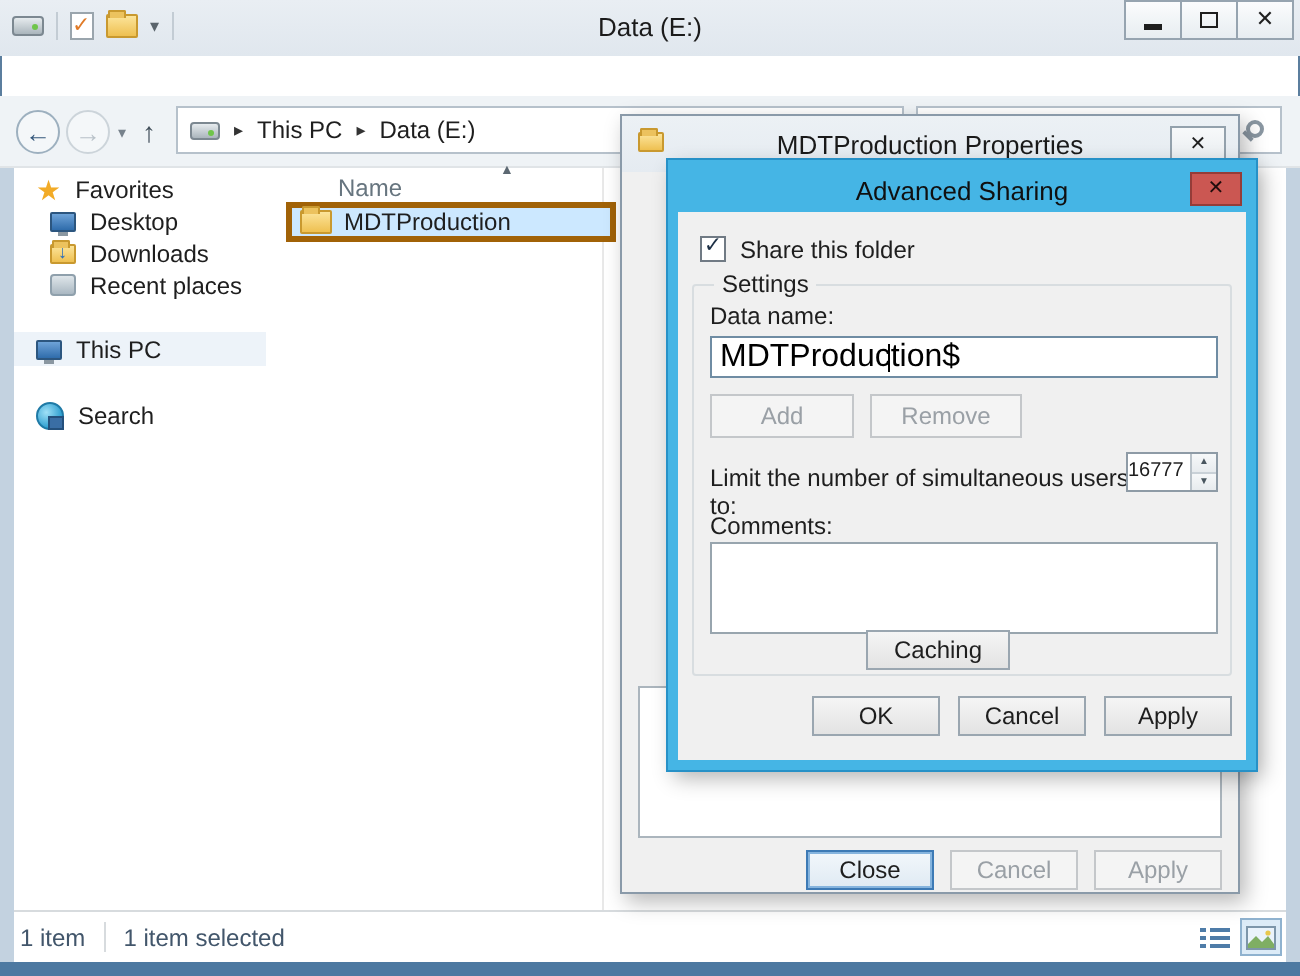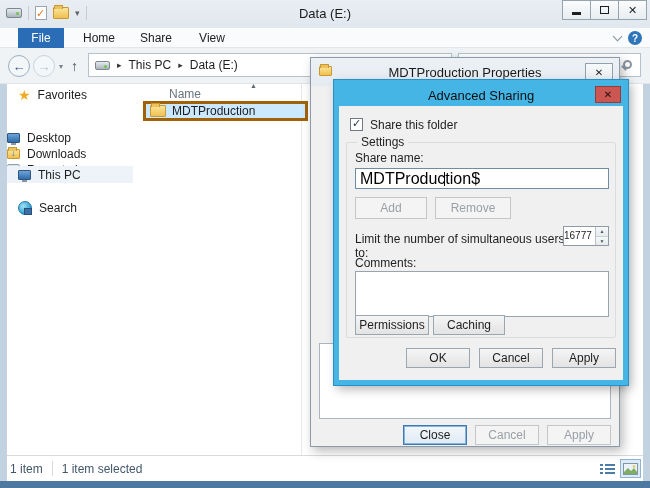--- a/index.html
+++ b/index.html
@@ -65,21 +65,21 @@
   .mag::after { content:""; position:absolute; left:-4px; bottom:-2px; width:6px; height:2px; background:#8a97a2; transform:rotate(45deg); }
 
   
   .content { position:absolute; left:0; top:84px; right:0; bottom:33px; background:#fff; }
   .frame-l { position:absolute; left:0; top:84px; width:7px; height:397px; background:#c3d2e0; }
   .frame-r { position:absolute; right:0; top:84px; width:7px; height:397px; background:#c3d2e0; }
   .frame-b { position:absolute; left:0; bottom:0; width:100%; height:7px; background:#4d79a1; }
 
   .sidebar { position:absolute; left:7px; top:0; width:126px; bottom:0; background:#fff; }
   .sb-row { position:absolute; left:0; width:100%; height:17px; display:flex; align-items:center; gap:7px; padding-left:11px; }
-  .sb-child { padding-left:0;margin-top:27px; }
+  .sb-child { padding-left:18px; }
   .sb-cur { background:#edf3f9; }
   .star { color:#f2ab27; font-size:14px; line-height:14px; }
   .mon { width:13px; height:10px; border:1px solid #2c567f; background:linear-gradient(#6ea3d8,#2f6cab); border-radius:1px; position:relative; }
   .mon::after { content:""; position:absolute; left:3px; bottom:-3px; width:5px; height:2px; background:#8a97a1; }
   .dlfold { position:relative; }
   .dl-arrow { position:absolute; left:3px; top:-2px; font-size:9px; font-weight:bold; color:#2e6fba; }
   .recent-ico { width:13px; height:11px; background:linear-gradient(#dfe6ea,#aab8c2); border:1px solid #8fa0ac; border-radius:2px; }
   .net-ico { width:14px; height:14px; border-radius:50%; background:radial-gradient(circle at 35% 35%, #9fe0f7, #2f9fd0 70%); border:1px solid #1f7aa6; position:relative; }
   .net-ico::after { content:""; position:absolute; right:-1px; bottom:-1px; width:6px; height:5px; background:#3a6ea5; border:1px solid #24507c; }
 
@@ -171,28 +171,20 @@
         </div>
       <div class="cap-btn">
           <span class="g-max"></span>
         </div>
       <div class="cap-btn">
           <span class="g-x">✕</span>
         </div>
     </div>
   </div>
 
-  <div class="ribbonrow">
-    <div class="file-tab">File</div>
-    <div class="rtab t-home">Home</div>
-    <div class="rtab t-share">Share</div>
-    <div class="rtab t-view">View</div>
-    <div class="ribbon-chev"></div>
-    <div class="help-ico">?</div>
-  </div>
 
   <div class="addressrow">
     <div class="navbtn nav-back">←</div>
     <div class="navbtn nav-fwd">→</div>
     <div class="nav-dd">▾</div>
     <div class="nav-up">↑</div>
     <div class="crumb">
       <span class="drive-ico"></span>
       <span class="crumb-sep">▸</span>
       <span class="crumb-item">This PC</span>
@@ -299,36 +291,35 @@
         <span>✕</span>
       </div>
 
     <div class="sh-check">
         <span>✓</span>
       </div>
     <div class="sh-checklabel">Share this folder</div>
 
     <div class="sh-group">
       <span class="sh-group-label">Settings</span>
-      <div class="lbl-sharename">Share name:</div>
+      <div class="lbl-sharename">Data name:</div>
       <input class="sh-input" value="MDTProduction$" style="">
       <div class="caret"></div>
       <div class="btn btn-dis b-add">Add</div>
       <div class="btn btn-dis b-remove">Remove</div>
       <div class="lbl-limit">Limit the number of simultaneous users to:</div>
       <div class="spinner">
         <div class="spin-val">16777</div>
         <div class="spin-btns">
           <div>▲</div>
           <div>▼</div>
         </div>
       </div>
       <div class="lbl-comments">Comments:</div>
       <textarea class="sh-comments" style=""></textarea>
-      <div class="btn btn-en b-perm">Permissions</div>
       <div class="btn btn-en b-cach">Caching</div>
     </div>
 
     <div class="sharing-btns">
       <div class="btn btn-en">OK</div>
       <div class="btn btn-en">Cancel</div>
       <div class="btn btn-en">Apply</div>
     </div>
   </div>
 

